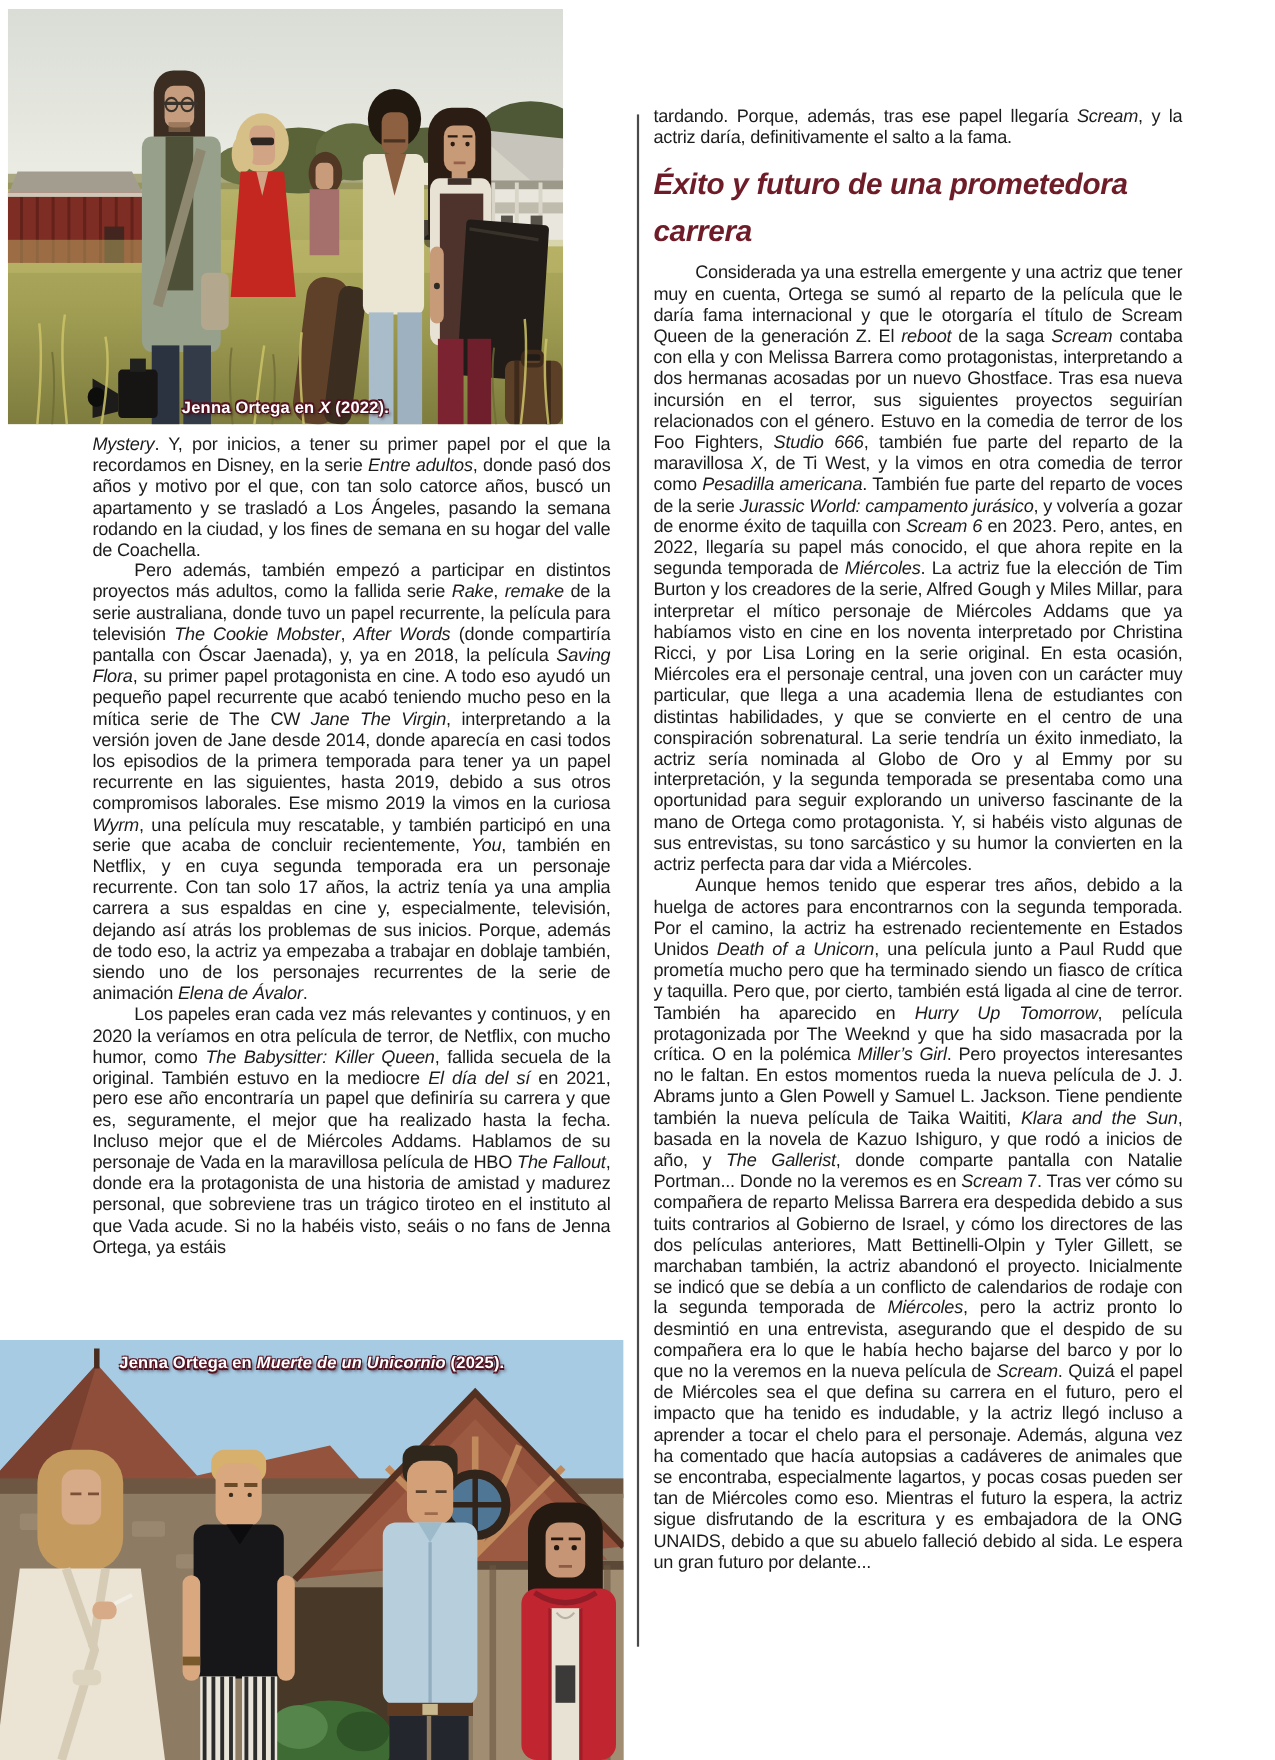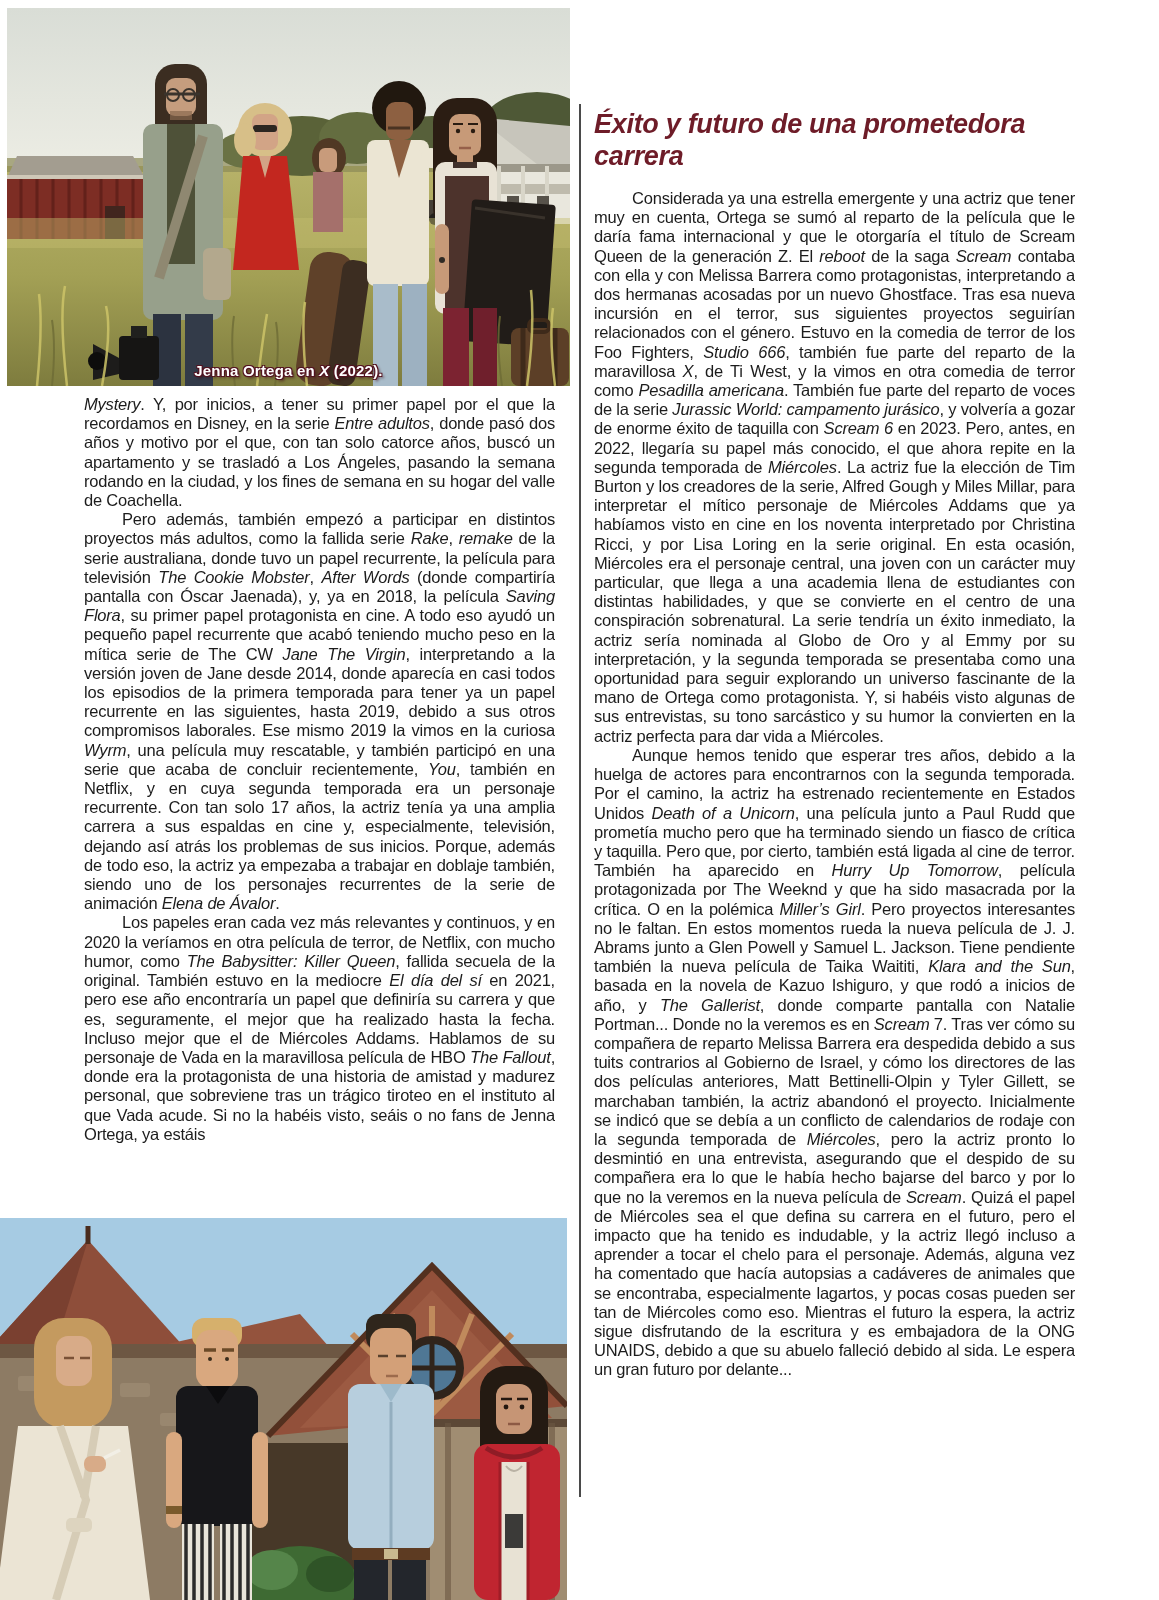--- a/index.html
+++ b/index.html
@@ -1,36 +1,36 @@
 <!DOCTYPE html>
 <html lang="es"><head>
 <meta charset="utf-8">
 <style>
   html,body{margin:0;padding:0;background:#ffffff;}
   .page{position:relative;width:1159px;height:1600px;background:#ffffff;overflow:hidden;
         font-family:"Liberation Sans","DejaVu Sans",sans-serif;color:#1c1c1c;}
   .photo{position:absolute;margin:0;overflow:hidden;}
   .photo svg{display:block;width:100%;height:100%;}
-  .photo-top{left:7px;top:8px;width:563px;height:378px;}
+  .photo-top{left:7px;top:8px;width:505px;height:378px;}
   .photo-bottom{left:0;top:1218px;width:567px;height:382px;}
   .caption{position:absolute;left:0;right:0;text-align:center;font-weight:bold;font-size:15px;
            color:#ffffff;letter-spacing:.2px;
            text-shadow:1px 1px 0 #531220,-1px 1px 0 #531220,1px -1px 0 #531220,-1px -1px 0 #531220,2px 2px 3px rgba(60,8,18,.85);}
   .caption em{font-style:italic;}
   .caption-bottom{bottom:7px;}
   .caption-top{top:13px;}
   .divider{position:absolute;left:579px;top:104px;width:2px;height:1393px;background:#4a4a4a;}
   .col{position:absolute;font-size:16.5px;line-height:19.2px;text-align:justify;
        letter-spacing:-0.2px;overflow:hidden;hyphens:auto;-webkit-hyphens:auto;}
   .col-left{left:84px;top:395px;width:471px;height:815px;}
   .col-right{left:594px;top:97px;width:481px;height:1412px;}
   .para{margin:0;text-align:justify;}
   .para.indent{text-indent:38px;}
   .para em, .byline{font-style:italic;}
-  .section-heading{margin:11px 0 17px 0;font-size:27px;line-height:32px;font-style:italic;
+  .section-heading{margin:11px 0 7px 0;font-size:27px;line-height:43px;font-style:italic;
                    font-weight:bold;color:#6e1c28;letter-spacing:-0.3px;text-align:left;}
   .byline{margin:10px 0 0 0;text-align:right;}
 </style>
 </head>
 <body>
 
 <div class="page">
 
   <figure class="photo photo-top">
     <svg viewBox="0 0 563 378" preserveAspectRatio="none">
@@ -171,20 +171,21 @@
 
   <div class="divider"></div>
 
   <div class="col col-left">
       <p class="para"><em>Mystery</em><span>. Y, por inicios, a tener su primer papel por el que la recordamos en Disney, en la serie </span><em>Entre adultos</em><span>, donde pasó dos años y motivo por el que, con tan solo catorce años, buscó un apartamento y se trasladó a Los Ángeles, pasando la semana rodando en la ciudad, y los fines de semana en su hogar del valle de Coachella.</span></p>
       <p class="para indent"><span>Pero además, también empezó a participar en distintos proyectos más adultos, como la fallida serie </span><em>Rake</em><span>, </span><em>remake</em><span> de la serie australiana, donde tuvo un papel recurrente, la película para televisión </span><em>The Cookie Mobster</em><span>, </span><em>After Words</em><span> (donde compartiría pantalla con Óscar Jaenada), y, ya en 2018, la película </span><em>Saving Flora</em><span>, su primer papel protagonista en cine. A todo eso ayudó un pequeño papel recurrente que acabó teniendo mucho peso en la mítica serie de The CW </span><em>Jane The Virgin</em><span>, interpretando a la versión joven de Jane desde 2014, donde aparecía en casi todos los episodios de la primera temporada para tener ya un papel recurrente en las siguientes, hasta 2019, debido a sus otros compromisos laborales. Ese mismo 2019 la vimos en la curiosa </span><em>Wyrm</em><span>, una película muy rescatable, y también participó en una serie que acaba de concluir recientemente, </span><em>You</em><span>, también en Netflix, y en cuya segunda temporada era un personaje recurrente. Con tan solo 17 años, la actriz tenía ya una amplia carrera a sus espaldas en cine y, especialmente, televisión, dejando así atrás los problemas de sus inicios. Porque, además de todo eso, la actriz ya empezaba a trabajar en doblaje también, siendo uno de los personajes recurrentes de la serie de animación </span><em>Elena de Ávalor</em><span>.</span></p>
       <p class="para indent"><span>Los papeles eran cada vez más relevantes y continuos, y en 2020 la veríamos en otra película de terror, de Netflix, con mucho humor, como </span><em>The Babysitter: Killer Queen</em><span>, fallida secuela de la original. También estuvo en la mediocre </span><em>El día del sí</em><span> en 2021, pero ese año encontraría un papel que definiría su carrera y que es, seguramente, el mejor que ha realizado hasta la fecha. Incluso mejor que el de Miércoles Addams. Hablamos de su personaje de Vada en la maravillosa película de HBO </span><em>The Fallout</em><span>, donde era la protagonista de una historia de amistad y madurez personal, que sobreviene tras un trágico tiroteo en el instituto al que Vada acude. Si no la habéis visto, seáis o no fans de Jenna Ortega, ya estáis</span></p>
     </div>
 
   <div class="col col-right">
+    <p class="para"><span>tardando. Porque, además, tras ese papel llegaría </span><em>Scream</em><span>, y la actriz daría, definitivamente el salto a la fama.</span></p>
     <h2 class="section-heading">Éxito y futuro de una prometedora carrera</h2>
     <div>
         <p class="para indent"><span>Considerada ya una estrella emergente y una actriz que tener muy en cuenta, Ortega se sumó al reparto de la película que le daría fama internacional y que le otorgaría el título de Scream Queen de la generación Z. El </span><em>reboot</em><span> de la saga </span><em>Scream</em><span> contaba con ella y con Melissa Barrera como protagonistas, interpretando a dos hermanas acosadas por un nuevo Ghostface. Tras esa nueva incursión en el terror, sus siguientes proyectos seguirían relacionados con el género. Estuvo en la comedia de terror de los Foo Fighters, </span><em>Studio 666</em><span>, también fue parte del reparto de la maravillosa </span><em>X</em><span>, de Ti West, y la vimos en otra comedia de terror como </span><em>Pesadilla americana</em><span>. También fue parte del reparto de voces de la serie </span><em>Jurassic World: campamento jurásico</em><span>, y volvería a gozar de enorme éxito de taquilla con </span><em>Scream 6</em><span> en 2023. Pero, antes, en 2022, llegaría su papel más conocido, el que ahora repite en la segunda temporada de </span><em>Miércoles</em><span>. La actriz fue la elección de Tim Burton y los creadores de la serie, Alfred Gough y Miles Millar, para interpretar el mítico personaje de Miércoles Addams que ya habíamos visto en cine en los noventa interpretado por Christina Ricci, y por Lisa Loring en la serie original. En esta ocasión, Miércoles era el personaje central, una joven con un carácter muy particular, que llega a una academia llena de estudiantes con distintas habilidades, y que se convierte en el centro de una conspiración sobrenatural. La serie tendría un éxito inmediato, la actriz sería nominada al Globo de Oro y al Emmy por su interpretación, y la segunda temporada se presentaba como una oportunidad para seguir explorando un universo fascinante de la mano de Ortega como protagonista. Y, si habéis visto algunas de sus entrevistas, su tono sarcástico y su humor la convierten en la actriz perfecta para dar vida a Miércoles.</span></p>
         <p class="para indent"><span>Aunque hemos tenido que esperar tres años, debido a la huelga de actores para encontrarnos con la segunda temporada. Por el camino, la actriz ha estrenado recientemente en Estados Unidos </span><em>Death of a Unicorn</em><span>, una película junto a Paul Rudd que prometía mucho pero que ha terminado siendo un fiasco de crítica y taquilla. Pero que, por cierto, también está ligada al cine de terror. También ha aparecido en </span><em>Hurry Up Tomorrow</em><span>, película protagonizada por The Weeknd y que ha sido masacrada por la crítica. O en la polémica </span><em>Miller’s Girl</em><span>. Pero proyectos interesantes no le faltan. En estos momentos rueda la nueva película de J. J. Abrams junto a Glen Powell y Samuel L. Jackson. Tiene pendiente también la nueva película de Taika Waititi, </span><em>Klara and the Sun</em><span>, basada en la novela de Kazuo Ishiguro, y que rodó a inicios de año, y </span><em>The Gallerist</em><span>, donde comparte pantalla con Natalie Portman... Donde no la veremos es en </span><em>Scream</em><span> 7. Tras ver cómo su compañera de reparto Melissa Barrera era despedida debido a sus tuits contrarios al Gobierno de Israel, y cómo los directores de las dos películas anteriores, Matt Bettinelli-Olpin y Tyler Gillett, se marchaban también, la actriz abandonó el proyecto. Inicialmente se indicó que se debía a un conflicto de calendarios de rodaje con la segunda temporada de </span><em>Miércoles</em><span>, pero la actriz pronto lo desmintió en una entrevista, asegurando que el despido de su compañera era lo que le había hecho bajarse del barco y por lo que no la veremos en la nueva película de </span><em>Scream</em><span>. Quizá el papel de Miércoles sea el que defina su carrera en el futuro, pero el impacto que ha tenido es indudable, y la actriz llegó incluso a aprender a tocar el chelo para el personaje. Además, alguna vez ha comentado que hacía autopsias a cadáveres de animales que se encontraba, especialmente lagartos, y pocas cosas pueden ser tan de Miércoles como eso. Mientras el futuro la espera, la actriz sigue disfrutando de la escritura y es embajadora de la ONG UNAIDS, debido a que su abuelo falleció debido al sida. Le espera un gran futuro por delante...</span></p>
       </div>
   </div>
 
   <figure class="photo photo-bottom">
     <svg viewBox="0 0 567 382" preserveAspectRatio="none">
       <rect width="567" height="382" fill="#a6cbe3"></rect>
@@ -275,15 +276,16 @@
           <circle cx="522" cy="189" r="2.4" fill="#231710"></circle>
         <path d="M508,206 h12" stroke="#8d5a44" stroke-width="2.5"></path>
         <rect x="474" y="226" width="86" height="156" rx="14" fill="#c02530"></rect>
         <path d="M486,230 q28,18 56,0" stroke="#8f1c26" stroke-width="5" fill="none"></path>
         <rect x="500" y="244" width="28" height="138" fill="#e8e2d4"></rect>
         <path d="M506,248 q8,10 16,0" stroke="#b9b2a4" stroke-width="2" fill="none"></path>
         <rect x="505" y="296" width="18" height="34" fill="#3b3a38"></rect>
         <path d="M500,244 v138 M528,244 v138" stroke="#9f1d27" stroke-width="3"></path>
       </g>
     </svg>
+    <figcaption class="caption caption-top"><span>Jenna Ortega en </span><em>Muerte de un Unicornio</em><span> (2025).</span></figcaption>
   </figure>
 
 </div>
 
 </body></html>

